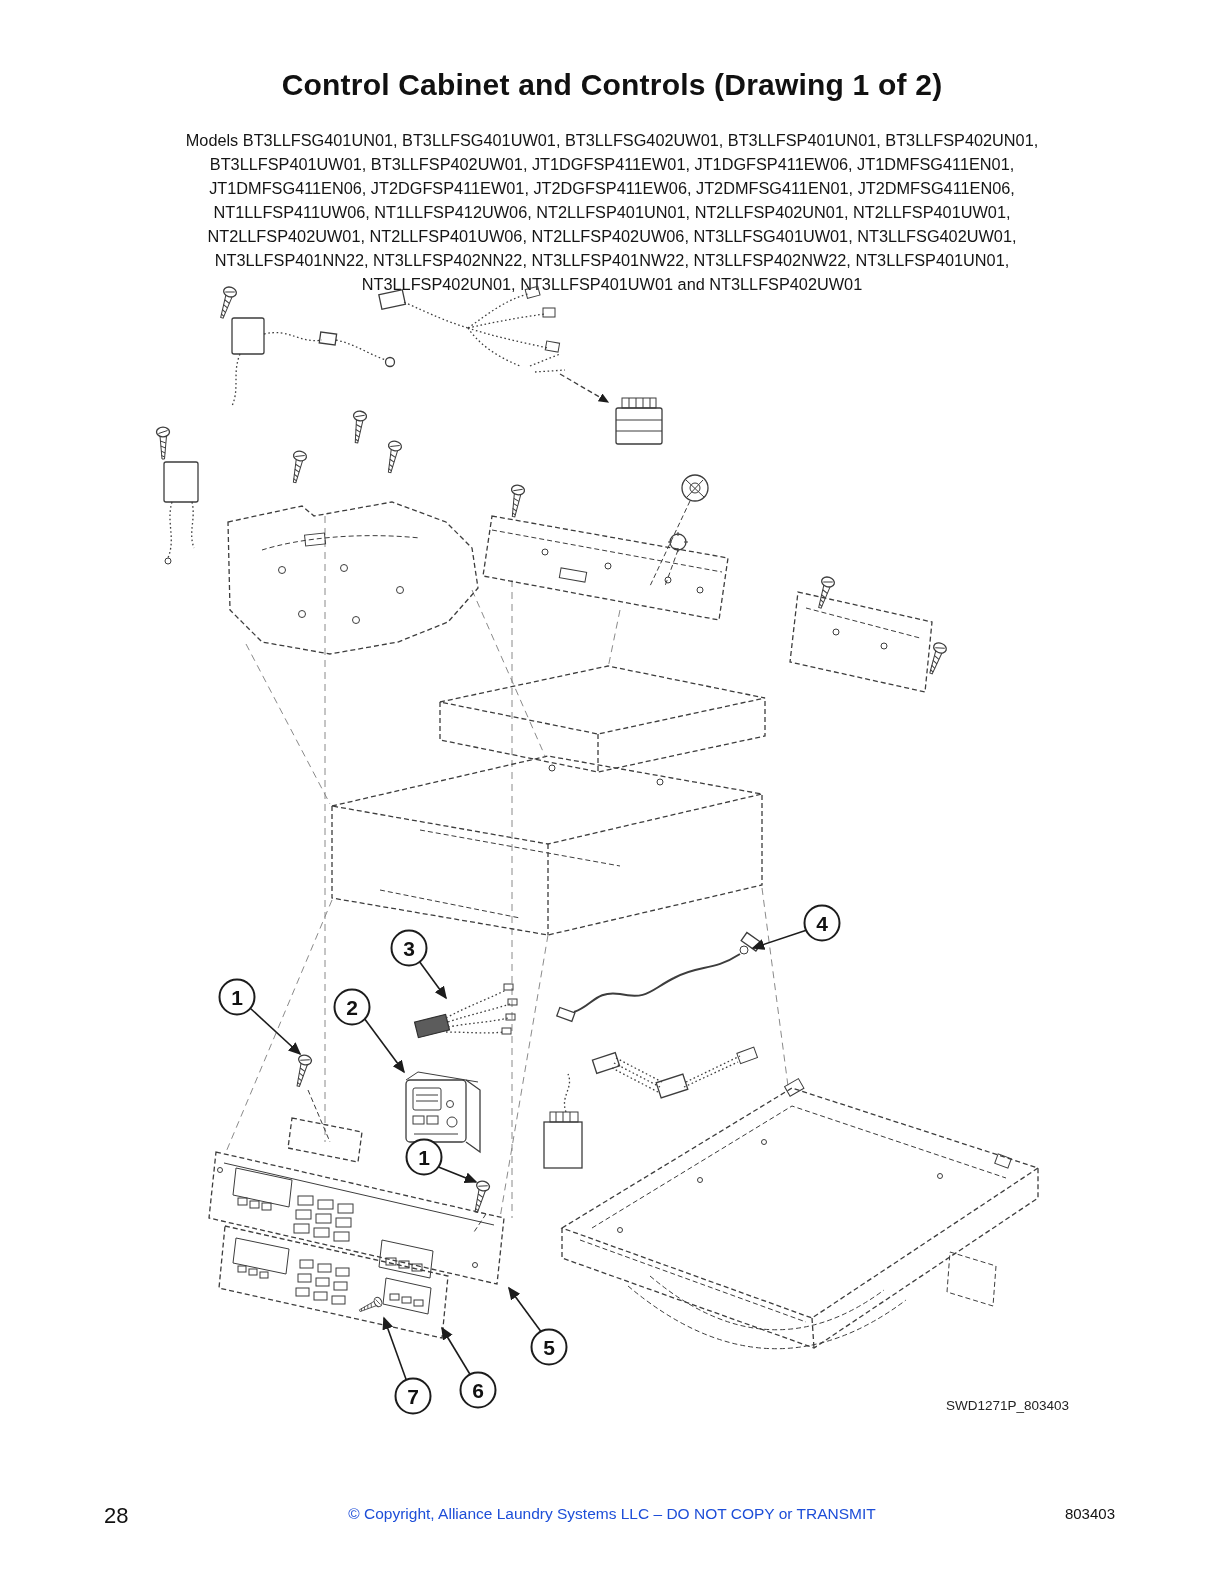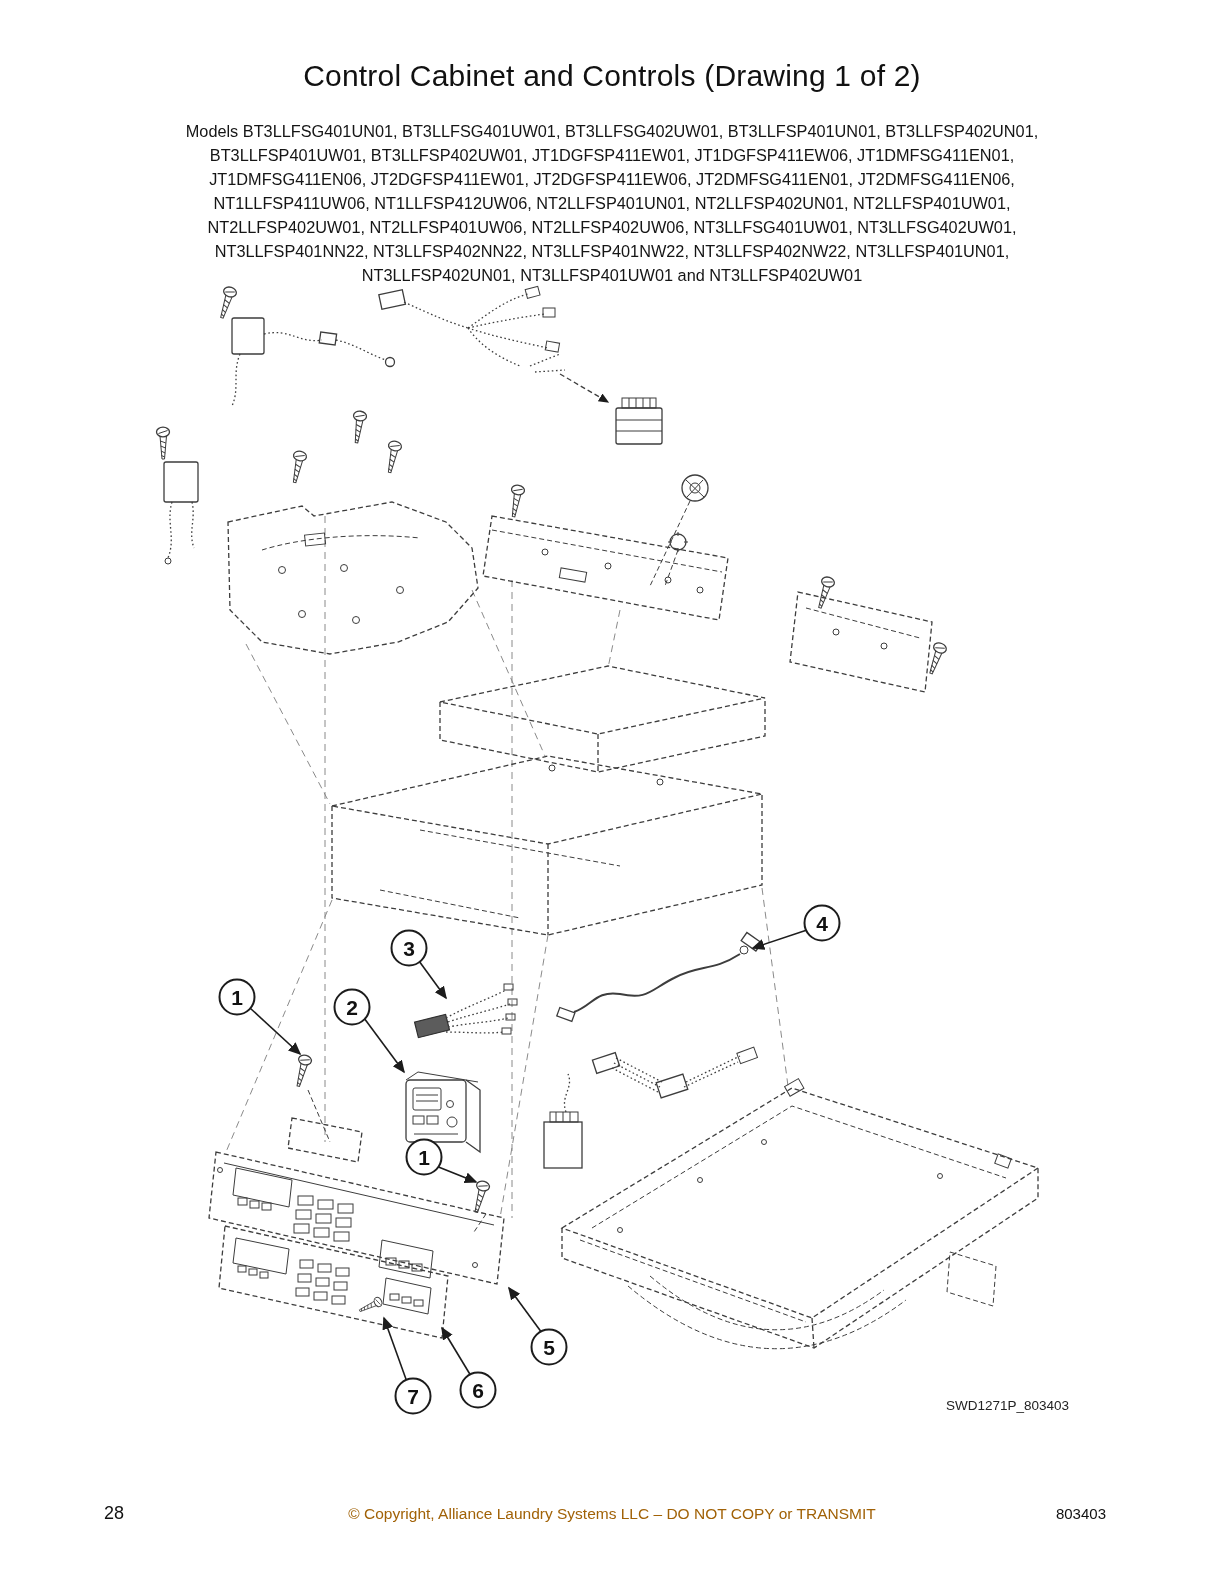--- a/index.html
+++ b/index.html
@@ -1,37 +1,37 @@
 <!DOCTYPE html>
 <html><head>
 <meta charset="utf-8">
 <style>
   html,body{margin:0;padding:0;}
   body{
     width:1224px;height:1584px;position:relative;background:#ffffff;
     font-family:"Liberation Sans", sans-serif;color:#111;overflow:hidden;
   }
   .header{position:absolute;top:55px;left:0;width:100%;text-align:center;}
-  .title{font-size:30px;font-weight:normal;letter-spacing:0.2px;margin:4px;}
+  .title{font-size:30px;font-weight:bold;letter-spacing:0.2px;margin:13px;}
   .models{
     margin:26px auto 0 auto;width:1000px;font-size:16.3px;line-height:24px;
     white-space:pre-line;text-align:center;color:#151515;
   }
   .diagram{position:absolute;left:0;top:270px;width:1224px;height:1185px;}
   .diagram svg{position:absolute;left:0;top:0;}
   .callout{
     position:absolute;width:37px;height:37px;border:2.2px solid #1c1c1c;border-radius:50%;
     background:#fff;display:flex;align-items:center;justify-content:center;
     font-weight:bold;font-size:21px;color:#111;transform:translate(-50%,-50%);
     box-sizing:border-box;z-index:5;
   }
   .figcode{font-size:13.5px;fill:#222;}
-  .footer-page{position:absolute;left:104px;top:1503px;font-size:18px;}
-  .footer-copy{position:absolute;left:50%;top:1505px;transform:translateX(-50%);font-size:15.5px;color:#a16207;}
-  .footer-doc{position:absolute;right:118px;top:1505px;font-size:15px;}
+  .footer-page{position:absolute;left:104px;top:1503px;font-size:22px;}
+  .footer-copy{position:absolute;left:50%;top:1505px;transform:translateX(-50%);font-size:15.5px;color:#1d4ed8;}
+  .footer-doc{position:absolute;right:109px;top:1505px;font-size:15px;}
   
   .ln{fill:none;stroke:#3d3d3d;stroke-width:1.3;}
   .thin{stroke-width:1;}
   .dash{stroke-dasharray:5 3;}
   .dot{stroke-dasharray:1.6 2.6;}
   .gl{fill:none;stroke:#8a8a8a;stroke-width:1;stroke-dasharray:7 5;}
   .lead{fill:none;stroke:#1c1c1c;stroke-width:1.6;}
 </style>
 </head>
 <body>

